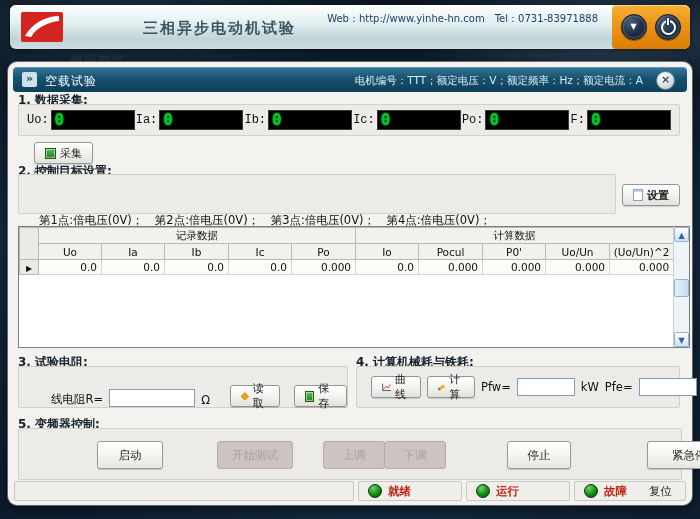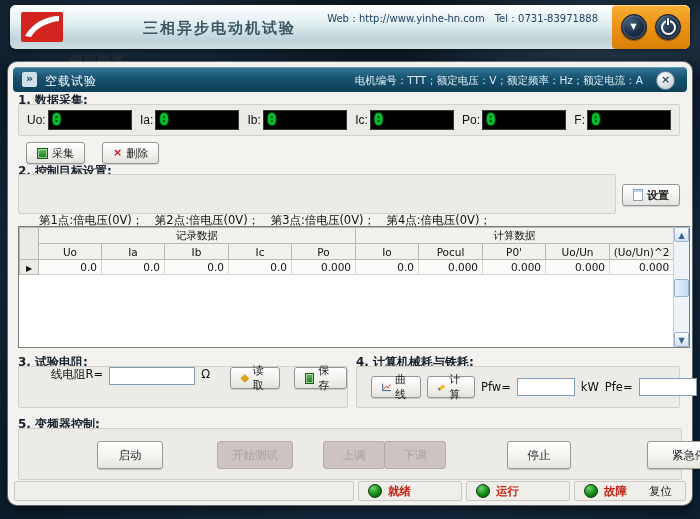--- a/index.html
+++ b/index.html
@@ -44,21 +44,21 @@
   .tabname{position:absolute;left:32px;top:6px;font-size:12px;letter-spacing:1px;}
   .motorinfo{position:absolute;right:44px;top:7px;font-size:10.5px;color:#dcebf3;white-space:nowrap;}
   .closebtn{position:absolute;right:12px;top:4px;width:17px;height:17px;border-radius:50%;cursor:pointer;
     background:radial-gradient(circle at 35% 30%, #ffffff 0%, #d6dde2 60%, #aebbc4 100%);
     border:1px solid #6c8a9c;color:#23465e;font-size:11px;font-weight:bold;text-align:center;line-height:15px;}
   .sect-title{position:absolute;left:10px;font-size:12px;font-weight:bold;color:#15202c;}
   .panel{position:absolute;background:#ececе8;background:#ecebe7;border:1px solid #d2d1c9;border-radius:2px;}
   
   .ledpanel{left:10px;top:42px;width:662px;height:32px;display:flex;align-items:center;justify-content:space-between;padding:0 8px;box-sizing:border-box;}
   .ledgrp{display:flex;align-items:center;}
-  .ledlabel{font-family:Liberation Sans, sans-serif;font-size:12px;color:#101010;margin-right:2px;}
+  .ledlabel{font-family:Liberation Mono, monospace;font-size:12px;color:#101010;margin-right:2px;}
   .ledbox{width:84px;height:20px;background:#000;border:1px solid #3a3a3a;box-sizing:border-box;
     font-family:"DejaVu Sans Mono",monospace;font-weight:bold;font-size:16px;line-height:18px;color:#00c62a;
     text-shadow:0 0 2px #00ff50;padding-left:3px;}
   
   .btn{display:inline-flex;align-items:center;justify-content:center;gap:4px;height:20px;padding:0 10px;
     border:1px solid #8f9798;border-radius:3px;font-size:11px;color:#222;cursor:pointer;
     background:linear-gradient(180deg,#ffffff 0%,#f2f1ee 55%,#e2e1dc 100%);
     box-shadow:0 1px 1px rgba(0,0,0,.15);}
   .icon-sq{display:inline-block;width:9px;height:9px;background:linear-gradient(180deg,#5cc05c,#1f7d1f);
     border:1px solid #156015;box-shadow:inset 0 0 0 1px rgba(255,255,255,.5);}
@@ -78,21 +78,21 @@
   table.grid td.sel,table.grid th.sel{background:#eceae6;border:1px solid #b9b8b2;text-align:center;padding:0;}
   .rowsel{font-size:8px;color:#111;}
   .vscroll{position:absolute;right:0;top:0;width:16px;height:120px;background:#eef3f8;border-left:1px solid #c5cdd6;box-sizing:border-box;}
   .sarrow{position:absolute;left:0;width:15px;height:15px;text-align:center;line-height:15px;font-size:8px;color:#31639c;cursor:pointer;
     background:linear-gradient(180deg,#fdfeff,#cfe0f4);border:1px solid #9ab4d4;border-radius:2px;box-sizing:border-box;}
   .sarrow.up{top:0;}
   .sarrow.dn{bottom:0;}
   .sthumb{position:absolute;left:0;top:52px;width:15px;height:18px;border:1px solid #93b0d2;border-radius:2px;cursor:pointer;
     background:linear-gradient(90deg,#e8f1fc,#c4d9f2);box-sizing:border-box;}
   
-  .respanel{left:10px;top:304px;width:330px;height:42px;display:flex;align-items:flex-start;box-sizing:border-box;padding-left:32px;gap:6px;}
+  .respanel{left:10px;top:304px;width:330px;height:42px;display:flex;align-items:flex-end;box-sizing:border-box;padding-left:32px;gap:6px;}
   .losspanel{left:348px;top:304px;width:324px;height:42px;display:flex;align-items:center;box-sizing:border-box;padding-left:14px;gap:6px;}
   .flabel{font-size:11.5px;color:#111;white-space:nowrap;}
   .tinput{height:16px;border:1px solid #7f9db9;background:#fff;font-size:11px;padding:0 2px;}
   .rin{width:80px;} .kwin{width:52px;}
   
   .ctlpanel{left:10px;top:366px;width:662px;height:50px;}
   .ctl-btn{position:absolute;top:12px;height:26px;border:1px solid #9a9a92;border-radius:3px;font-size:11.5px;color:#1c1c1c;cursor:pointer;
     background:linear-gradient(180deg,#ffffff 0%,#f4f3f0 55%,#e6e5e0 100%);box-shadow:0 1px 1px rgba(0,0,0,.18);
     display:flex;align-items:center;justify-content:center;}
   .ctl-btn.disabled{background:#cdc4c2;color:#a99f9e;border-color:#b4aba9;box-shadow:none;cursor:default;}
@@ -168,21 +168,21 @@
       </div>
       <div class="ledgrp">
         <span class="ledlabel">Po:</span>
         <span class="ledbox">0</span>
       </div>
       <div class="ledgrp">
         <span class="ledlabel">F:</span>
         <span class="ledbox">0</span>
       </div>
     </div>
-    <div style="position:absolute;left:18px;top:80px;display:flex;gap:17px;">
+    <div style="position:absolute;left:26px;top:80px;display:flex;gap:4px;flex-direction:column;">
       <span class="btn">
         <span class="icon-sq"></span>
         <span>采集</span>
       </span>
       <span class="btn">
         <span class="icon-x">×</span>
         <span>删除</span>
       </span>
     </div>
 

